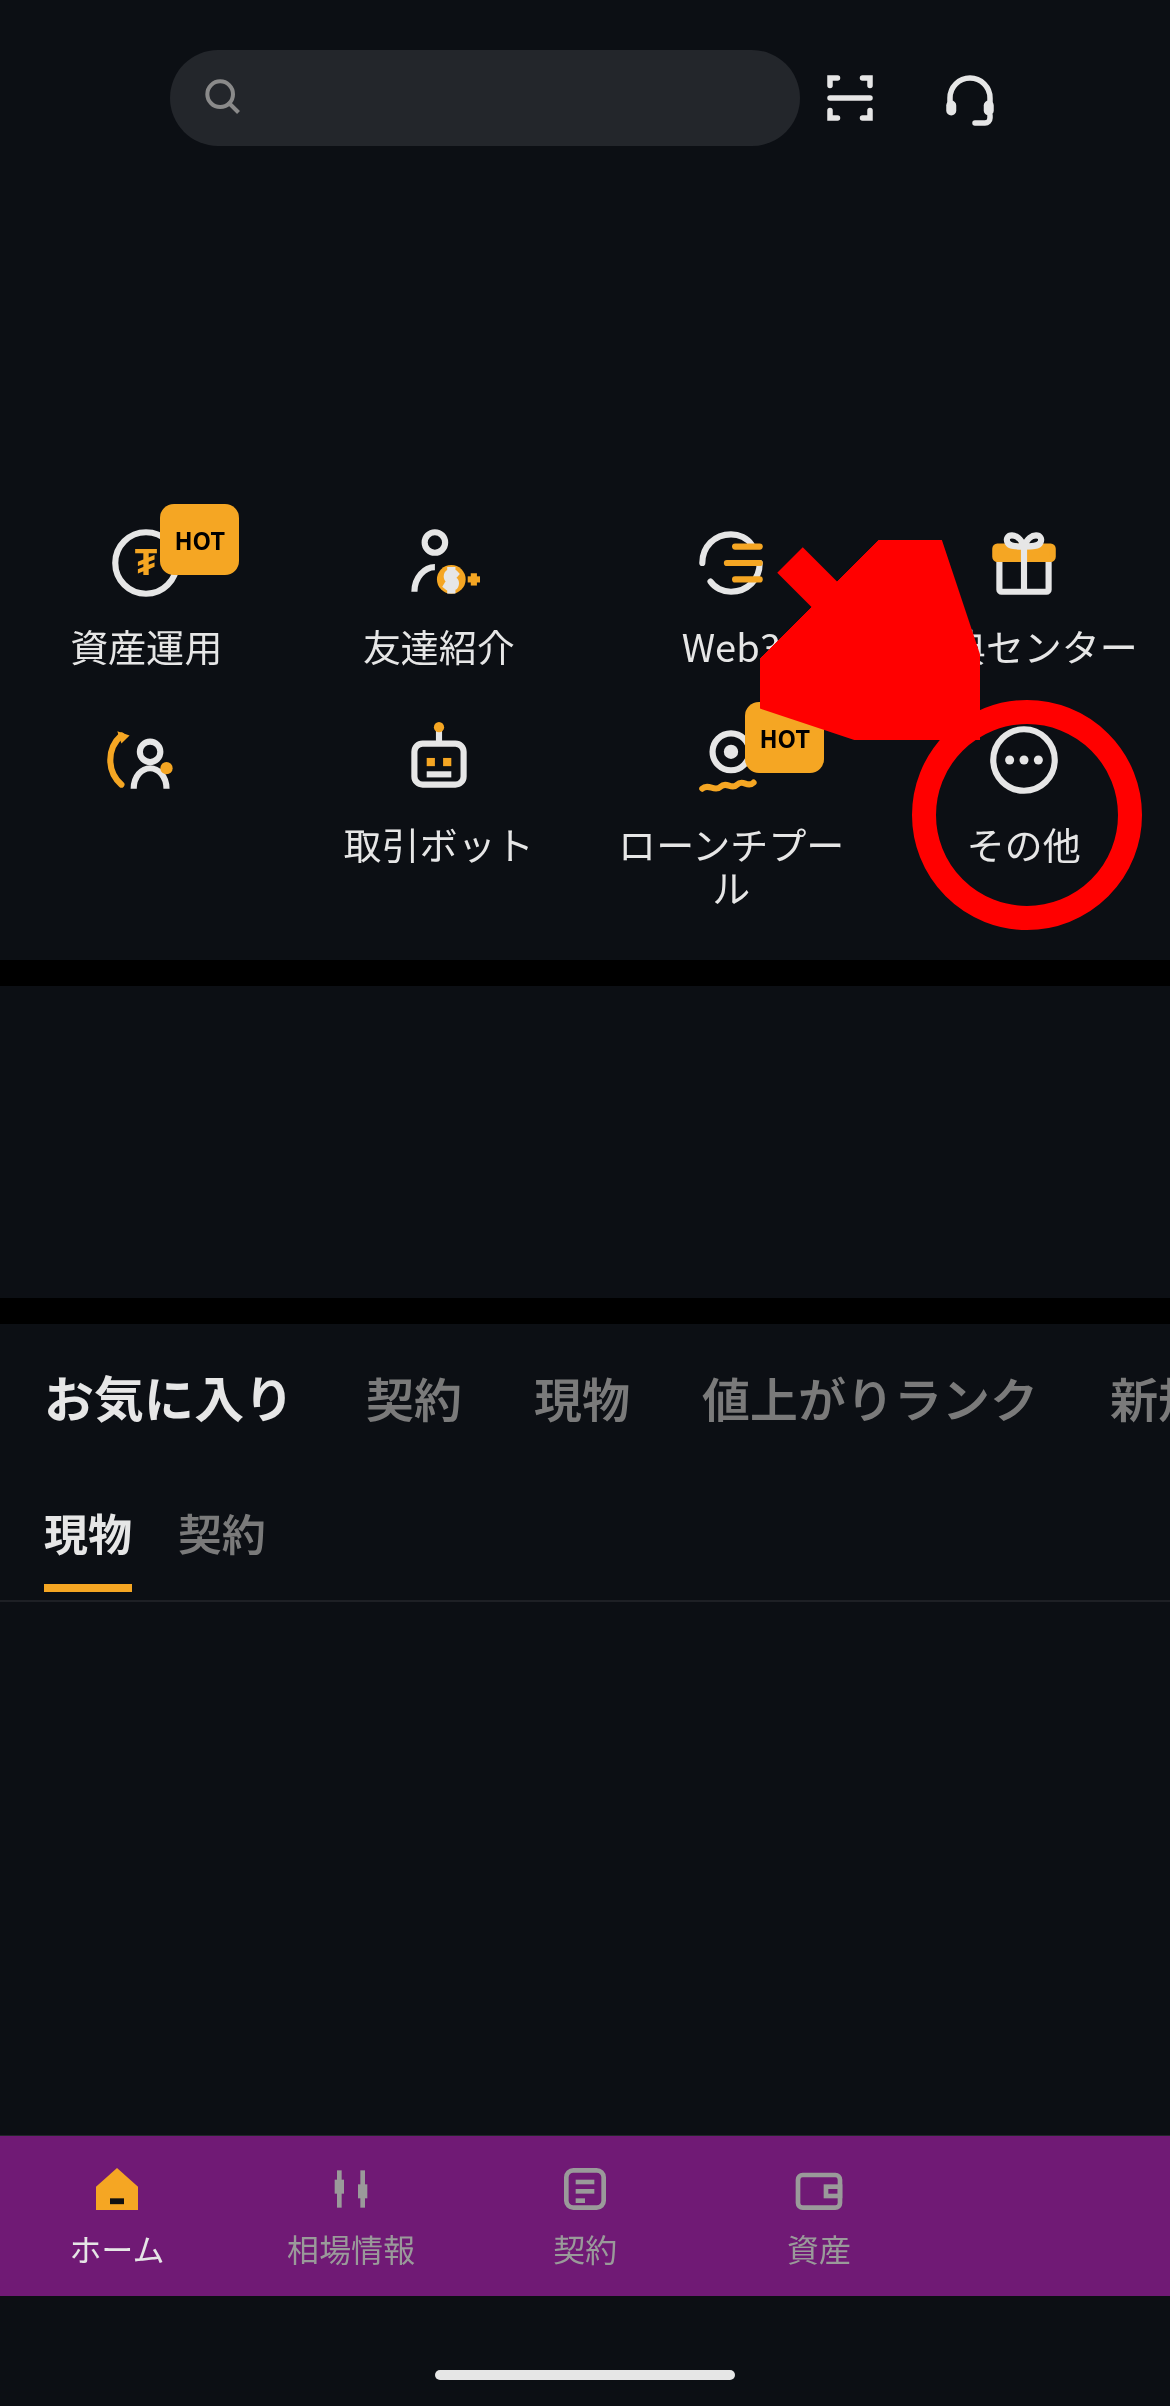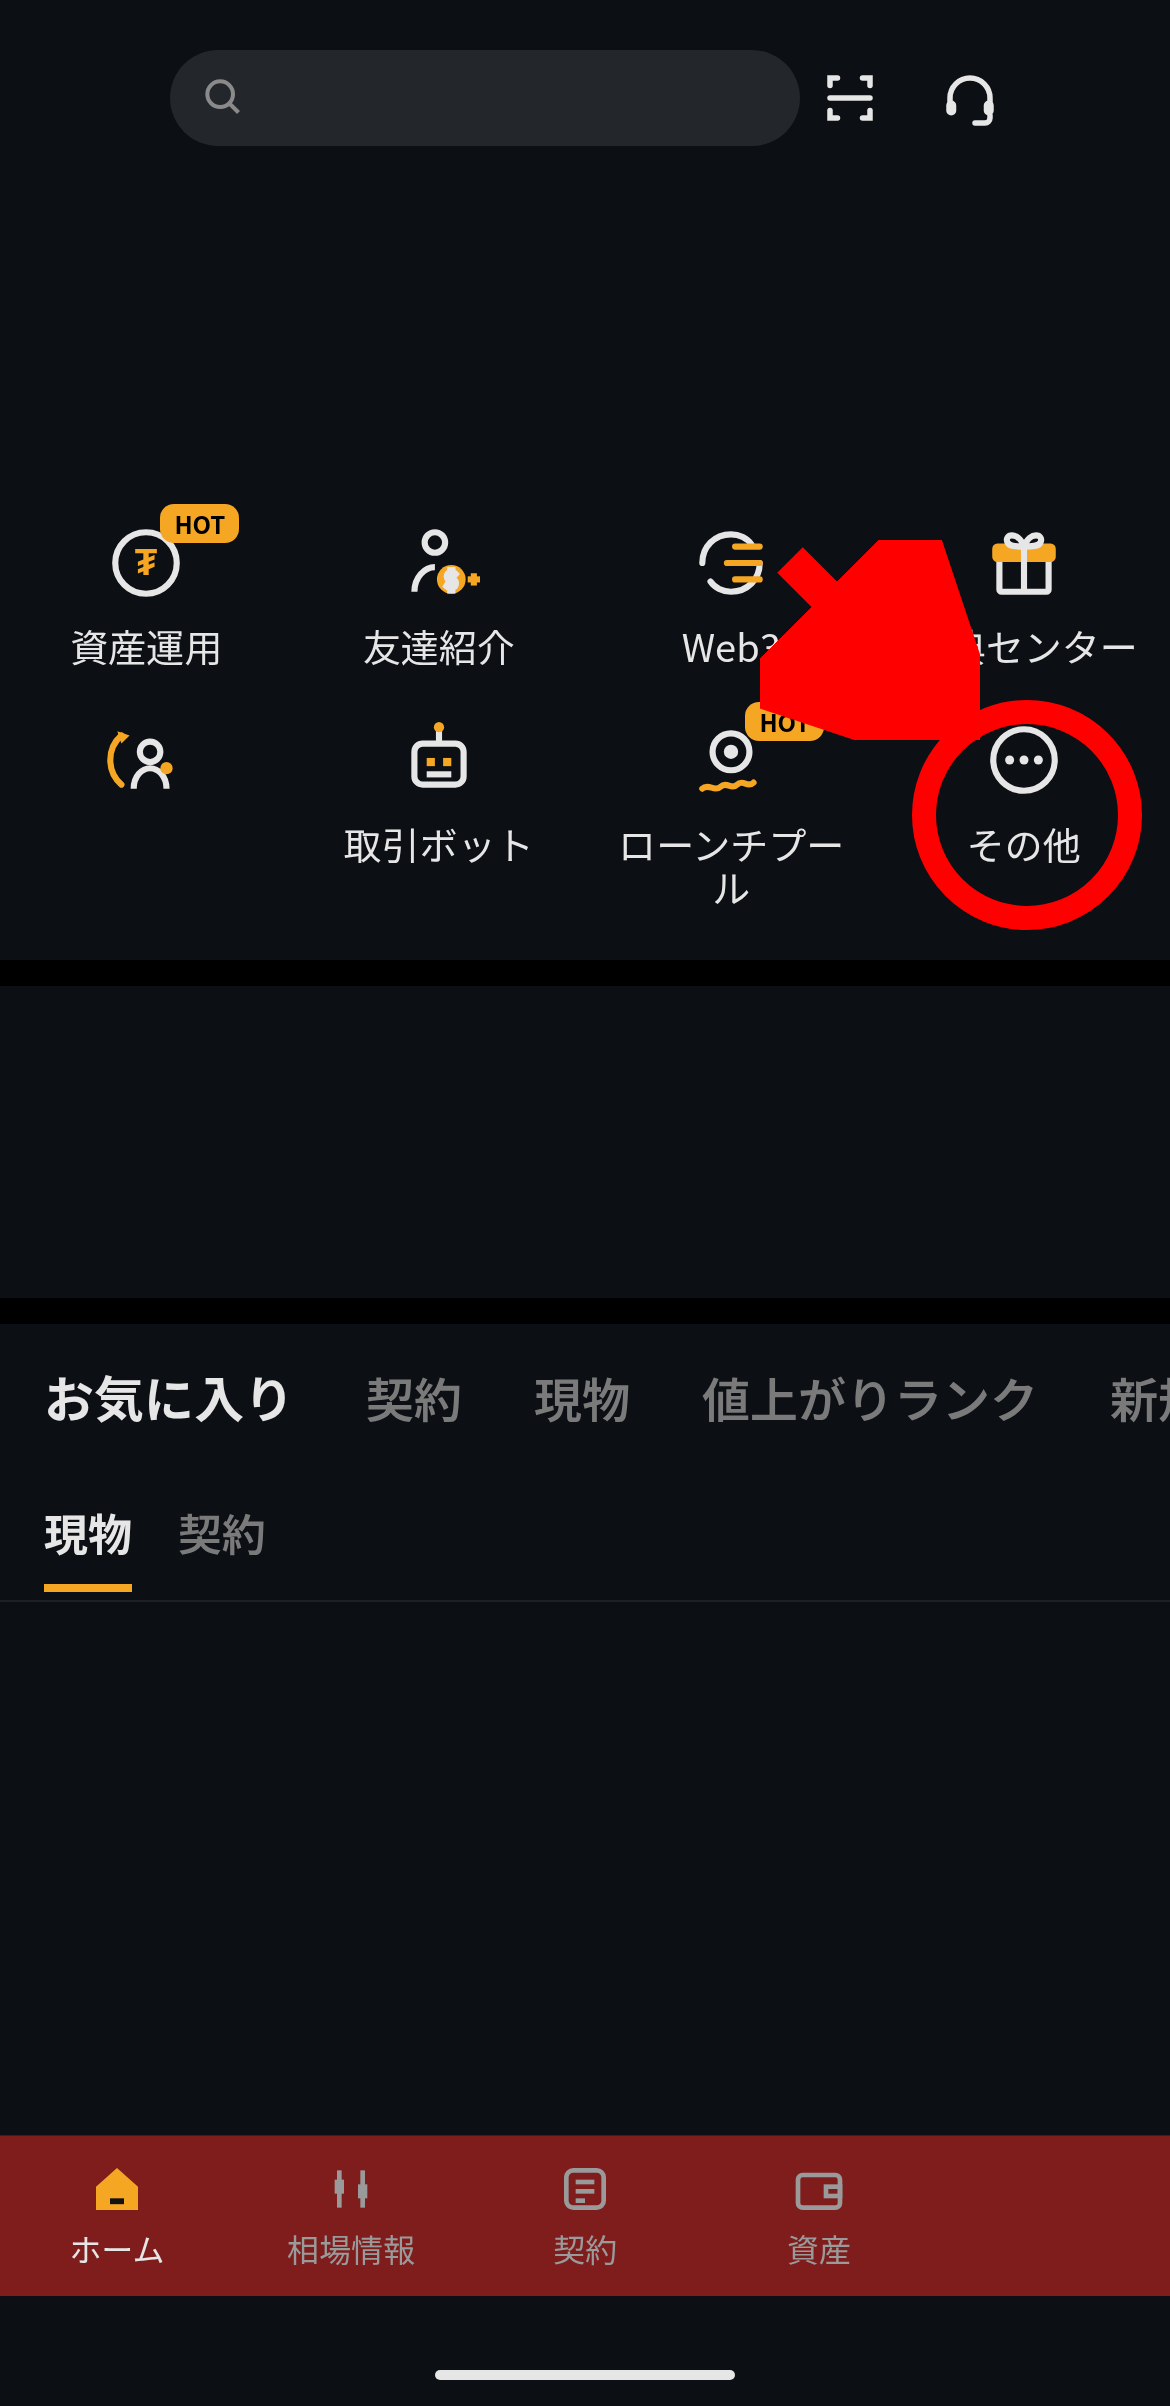--- a/index.html
+++ b/index.html
@@ -74,21 +74,21 @@
     max-width: 260px;
   }
   .hot-badge {
     position: absolute;
     top: -16px;
     right: -48px;
     background: #f5a623;
     color: #000;
     font-size: 24px;
     font-weight: 700;
-    padding: 2px 14px;
+    padding: 18px 14px;
     border-radius: 14px;
   }
 
   
   .band1 { position:absolute; top:960px; left:0; right:0; height:26px; background:#000; }
   .band2 { position:absolute; top:1298px; left:0; right:0; height:26px; background:#000; }
 
   
   .main-tabs {
     position: absolute;
@@ -121,21 +121,21 @@
     height: 2px;
     background: #1e2025;
   }
 
   
   .tabbar {
     position: absolute;
     left: 0; right: 0;
     bottom: 110px;
     height: 160px;
-    background: #7f1d1d;
+    background: #701a75;
     display: grid;
     grid-template-columns: repeat(5, 1fr);
     border-top: 1px solid #23262b;
   }
   .tab-item {
     display: flex;
     flex-direction: column;
     align-items: center;
     justify-content: center;
     gap: 8px;

